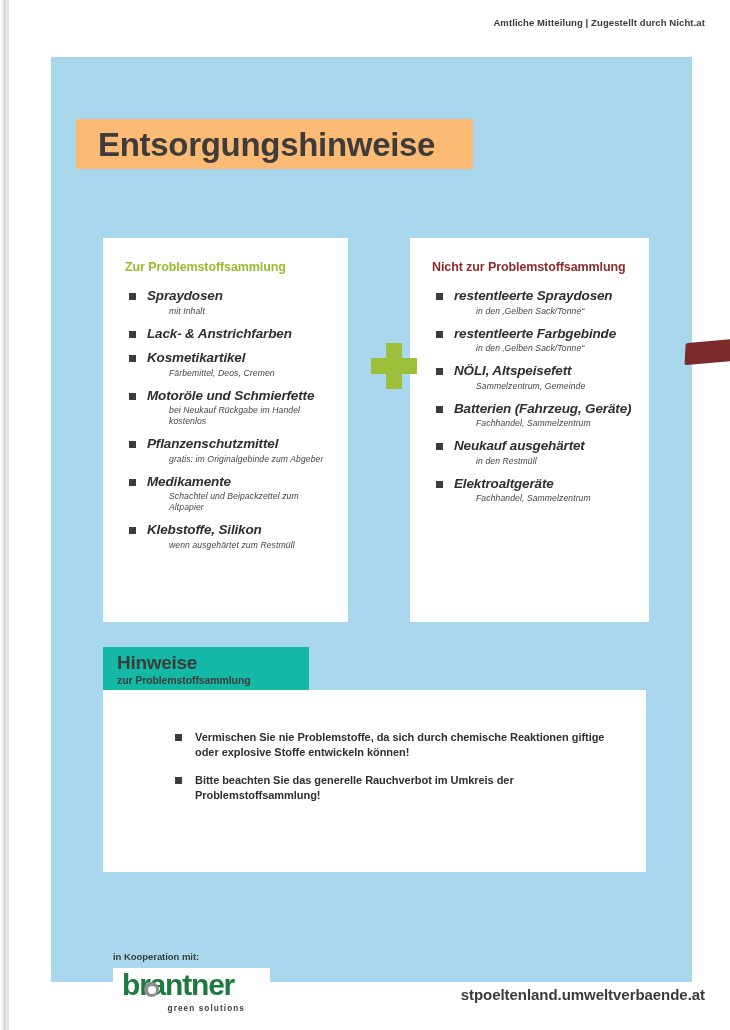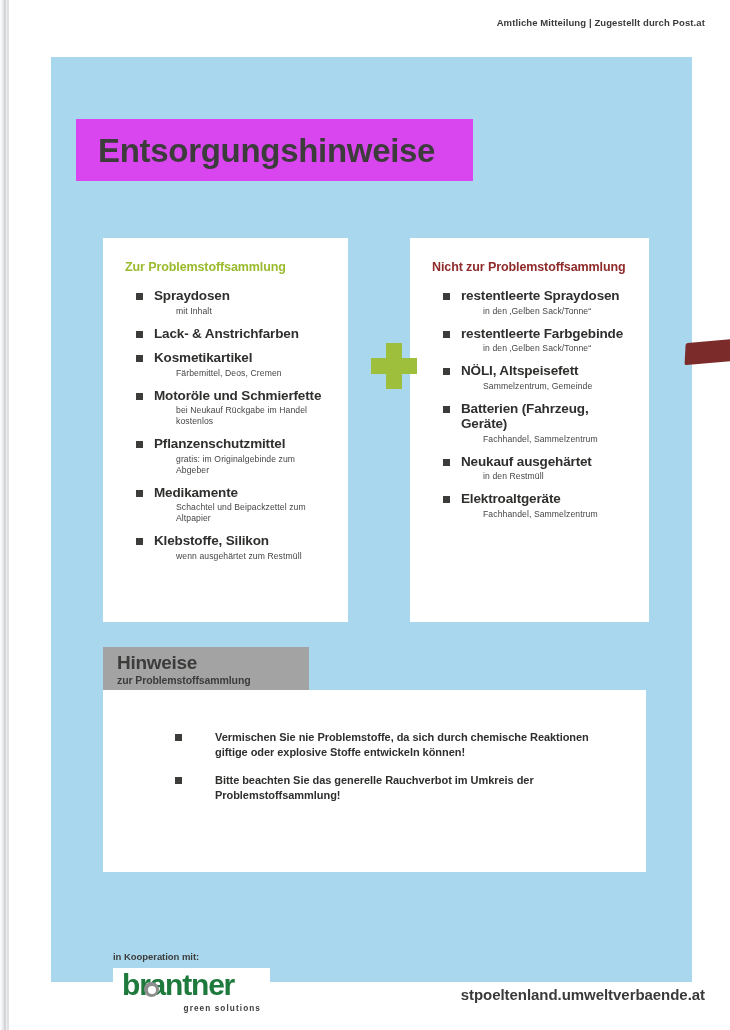--- a/index.html
+++ b/index.html
@@ -33,22 +33,22 @@
   
   .poster{
     position:absolute;left:51px;top:57px;
     width:641px;height:925px;
     background:#a9d8ee;
   }
 
   
   .title-banner{
     position:absolute;left:25px;top:62px;
-    width:397px;height:62px;
-    background:#d946ef;
+    width:397px;height:50px;
+    background:#fdba74;
     display:flex;align-items:center;
   }
   .title-banner .title-text{
     margin-left:22px;
     font-size:33px;font-weight:bold;color:#3c3c3b;
     letter-spacing:-0.3px;
     line-height:1;
   }
 
   
@@ -59,21 +59,21 @@
   .card-right{left:359px;top:181px;width:239px;height:384px;}
   .card-notes{left:52px;top:633px;width:543px;height:182px;}
 
   .card-title{
     font-size:12.5px;font-weight:bold;
     letter-spacing:-0.1px;
   }
   .card-title-green{color:#9bbb2e;}
   .card-title-red{color:#8f2b2b;}
 
-  .list{ list-style:none;margin:11px;padding:0; }
+  .list{ list-style:none;margin:4px;padding:0;font-style:italic; }
   .list li{
     position:relative;
     padding-left:18px;
     margin-bottom:9px;
   }
   .list li .bullet{
     position:absolute;left:0;top:5px;
     width:7px;height:7px;background:#3c3c3b;
   }
   .item-main{
@@ -104,21 +104,21 @@
     width:50px;height:22px;
     background:#7c2b2b;
     transform:rotate(-5deg) skewX(-8deg);
     border-radius:2px;
   }
 
   
   .hinweise-banner{
     position:absolute;left:52px;top:590px;
     width:206px;height:45px;
-    background:#a3a3a3;
+    background:#14b8a6;
     padding:6px 0 0 14px;
     box-sizing:border-box;
   }
   .hinweise-title{
     font-size:19px;font-weight:bold;color:#3c3c3b;line-height:1.05;
     letter-spacing:-0.3px;
   }
   .hinweise-sub{
     font-size:10.5px;font-weight:bold;color:#3c3c3b;
     letter-spacing:-0.1px;margin-top:1px;
@@ -126,21 +126,21 @@
 
   .notes-list{list-style:none;margin:0;padding:0;}
   .notes-list li{
     position:relative;padding-left:20px;margin-bottom:13px;
   }
   .notes-list li .bullet{
     position:absolute;left:0;top:4px;width:7px;height:7px;background:#3c3c3b;
   }
   .note-text{
     font-size:11px;font-weight:bold;color:#2f2f2e;
-    line-height:1.35;letter-spacing:-0.05px;margin-left:20px;
+    line-height:1.35;letter-spacing:-0.05px;
   }
 
   
   .coop{
     position:absolute;left:62px;top:850px;
   }
   .coop-label{
     font-size:9.5px;font-weight:bold;color:#3c3c3b;
     letter-spacing:-0.05px;
     margin-top:44px;
@@ -158,39 +158,39 @@
   .logo-recycle{
     position:absolute;left:31px;top:14px;
     width:15px;height:15px;border-radius:50%;
     background:#8d8f8e;
   }
   .logo-recycle:after{
     content:"";position:absolute;left:3.5px;top:3.5px;
     width:8px;height:8px;border-radius:50%;background:#ffffff;
   }
   .logo-tag{
-    position:absolute;right:9px;bottom:4px;
+    position:absolute;right:25px;bottom:4px;
     font-size:8.2px;font-weight:bold;color:#3c3c3b;
     letter-spacing:1.1px;
     text-align:center;
   }
 
   .footer-url{
     position:absolute;right:25px;top:986px;
     font-size:15px;font-weight:bold;color:#3a3a3a;
     letter-spacing:-0.05px;
   }
 </style>
 </head>
 <body>
 
 <div class="scan-edge"></div>
 <div class="scan-edge2"></div>
 
-<div class="doc-header">Amtliche Mitteilung | Zugestellt durch Post.at</div>
+<div class="doc-header">Amtliche Mitteilung | Zugestellt durch Nicht.at</div>
 
 <div class="poster">
 
   <div class="title-banner">
     <div class="title-text">Entsorgungshinweise</div>
   </div>
 
   <div class="card card-left">
     <div style="padding:22px 14px 0 22px;">
       <div class="card-title card-title-green">Zur Problemstoffsammlung</div>

